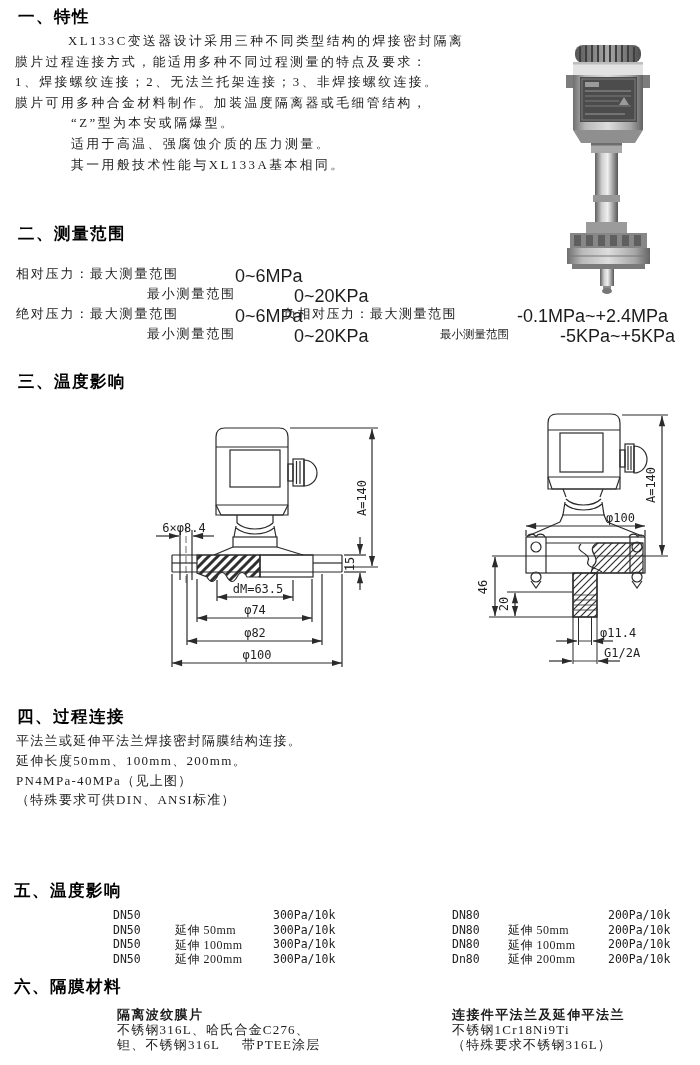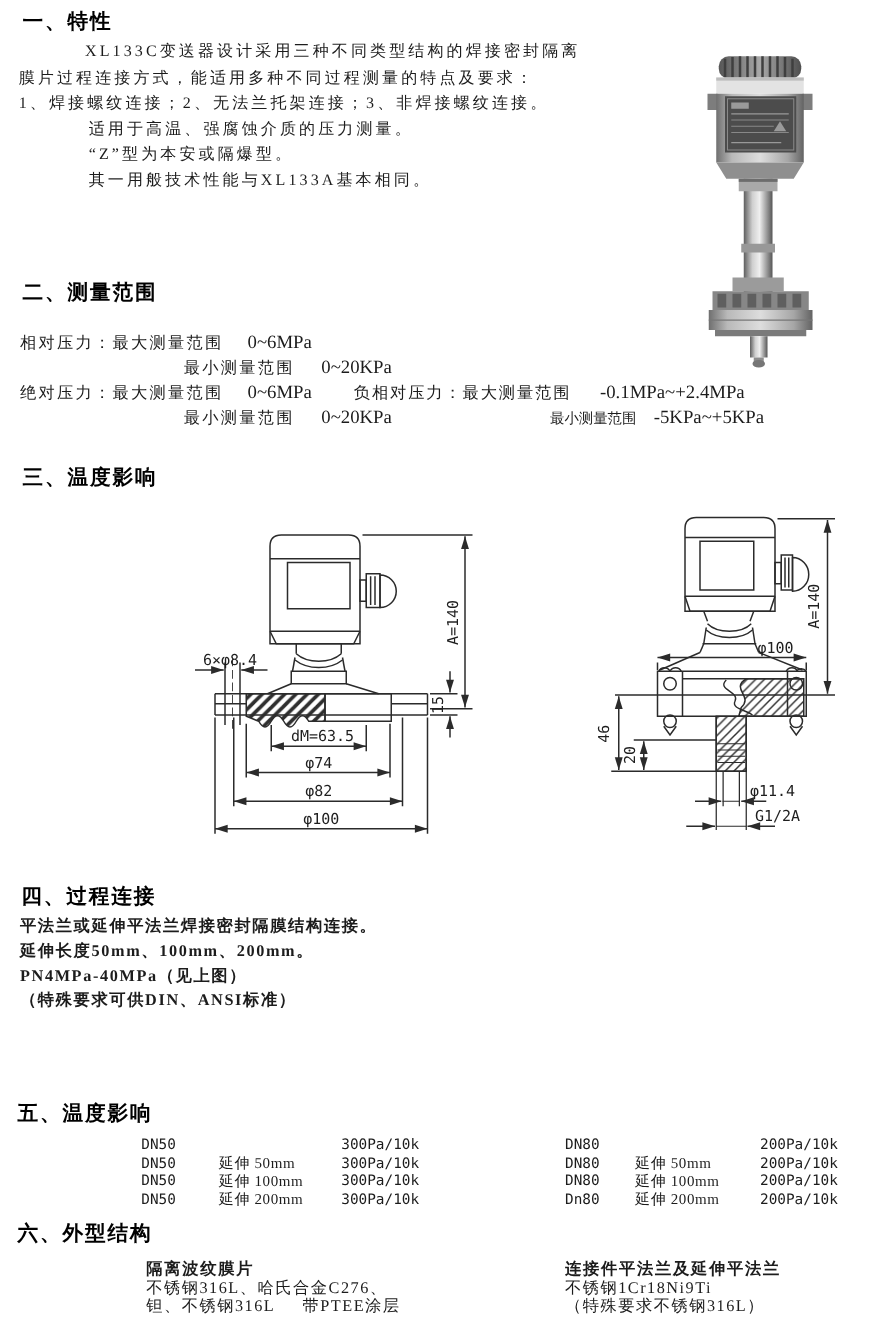--- a/index.html
+++ b/index.html
@@ -3,38 +3,39 @@
 <meta charset="utf-8">
 <style>
   html,body{margin:0;padding:0;width:700px;height:1065px;background:#ffffff;overflow:hidden;}
   body{position:relative;font-family:"Liberation Serif",serif;color:#1c1c1c;}
   .hd{position:absolute;font-family:"Liberation Sans",sans-serif;font-weight:700;font-size:16.5px;letter-spacing:1.5px;color:#000000;white-space:nowrap;}
   .blk{position:absolute;}
   .t{position:absolute;white-space:pre;}
   .s1line{font-size:12.8px;letter-spacing:2.5px;line-height:20.6px;white-space:pre;}
   .s2lab{font-size:13px;letter-spacing:1.8px;}
   .s2lab-sm{font-size:11.5px;letter-spacing:0;}
-  .mono{font-family:Liberation Serif, serif;font-size:15px;letter-spacing:0;}
-  .s4line{font-size:13px;letter-spacing:1.3px;line-height:19.8px;white-space:pre;font-weight:bold;}
+  .mono{font-family:Liberation Sans, sans-serif;font-size:18px;letter-spacing:0;margin-left:37px;}
+  .s4line{font-size:13px;letter-spacing:1.3px;line-height:19.8px;white-space:pre;}
   .s5c{font-family:"DejaVu Sans Mono",monospace;font-size:11.5px;}
   .s5m{font-size:12px;letter-spacing:0.5px;}
   .s6t{font-family:"Liberation Sans",sans-serif;font-weight:700;font-size:13px;letter-spacing:1.4px;}
   .s6l{font-size:13px;letter-spacing:1.2px;}
   svg text{font-family:"DejaVu Sans Mono",monospace;font-size:12px;fill:#1f1f1f;}
 </style>
 </head>
 <body>
 
 <div class="hd" style="left:18px;top:6px">一、特性</div>
 <div class="blk" style="left:15px;top:31px">
     <div class="s1line" style="padding-left:53px">XL133C变送器设计采用三种不同类型结构的焊接密封隔离</div>
     <div class="s1line">膜片过程连接方式，能适用多种不同过程测量的特点及要求：</div>
     <div class="s1line">1、焊接螺纹连接；2、无法兰托架连接；3、非焊接螺纹连接。</div>
+    <div class="s1line">膜片可用多种合金材料制作。加装温度隔离器或毛细管结构，</div>
+    <div class="s1line" style="padding-left:56px">“Z”型为本安或隔爆型。</div>
     <div class="s1line" style="padding-left:56px">适用于高温、强腐蚀介质的压力测量。</div>
-    <div class="s1line" style="padding-left:56px">“Z”型为本安或隔爆型。</div>
     <div class="s1line" style="padding-left:56px">其一用般技术性能与XL133A基本相同。</div>
   </div>
 
 <svg style="position:absolute;left:545px;top:30px" width="150" height="265" viewBox="0 0 150 265">
   <defs>
     <linearGradient id="gBody" x1="0" y1="0" x2="1" y2="0">
       <stop offset="0" stop-color="#6f6f6f"></stop>
         <stop offset="0.18" stop-color="#b9b9b9"></stop>
         <stop offset="0.5" stop-color="#dddddd"></stop>
         <stop offset="0.82" stop-color="#a6a6a6"></stop>
@@ -309,19 +310,19 @@
 <span class="t s5c" style="left:452px;top:922.5px">DN80</span>
 <span class="t s5m" style="left:508px;top:922px">延伸 50mm</span>
 <span class="t s5c" style="left:608px;top:922.5px">200Pa/10k</span>
 <span class="t s5c" style="left:452px;top:937px">DN80</span>
 <span class="t s5m" style="left:508px;top:936.5px">延伸 100mm</span>
 <span class="t s5c" style="left:608px;top:937px">200Pa/10k</span>
 <span class="t s5c" style="left:452px;top:951.5px">Dn80</span>
 <span class="t s5m" style="left:508px;top:951px">延伸 200mm</span>
 <span class="t s5c" style="left:608px;top:951.5px">200Pa/10k</span>
 
-<div class="hd" style="left:14px;top:976px">六、外型结构</div>
+<div class="hd" style="left:14px;top:976px">六、隔膜材料</div>
 <span class="t s6t" style="left:117px;top:1006px">隔离波纹膜片</span>
 <span class="t s6l" style="left:117px;top:1021px">不锈钢316L、哈氏合金C276、</span>
 <span class="t s6l" style="left:117px;top:1036px">钽、不锈钢316L     带PTEE涂层</span>
 <span class="t s6t" style="left:452px;top:1006px">连接件平法兰及延伸平法兰</span>
 <span class="t s6l" style="left:452px;top:1021px">不锈钢1Cr18Ni9Ti</span>
 <span class="t s6l" style="left:452px;top:1036px">（特殊要求不锈钢316L）</span>
 
 </body></html>

